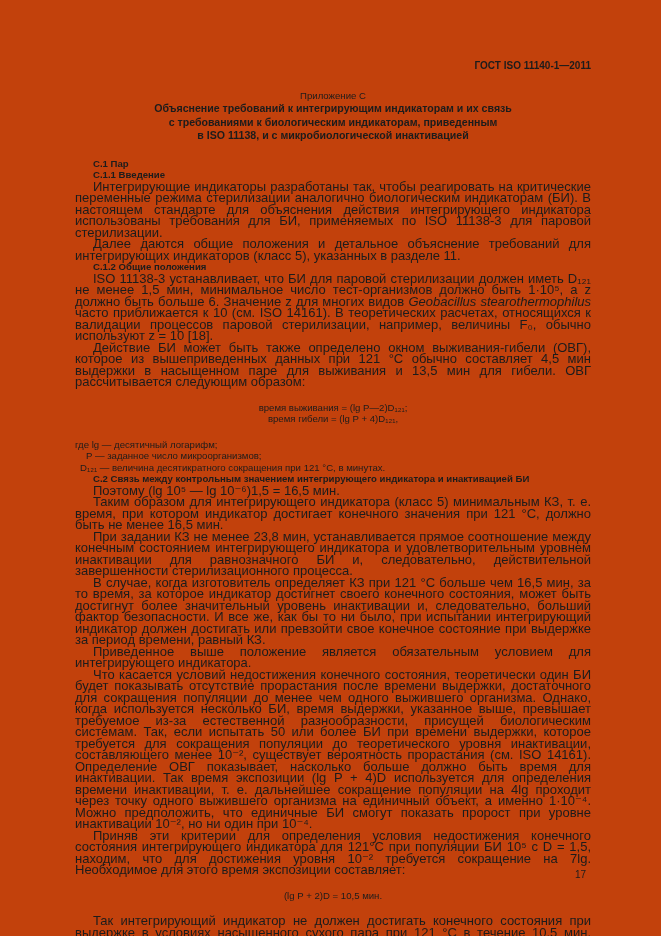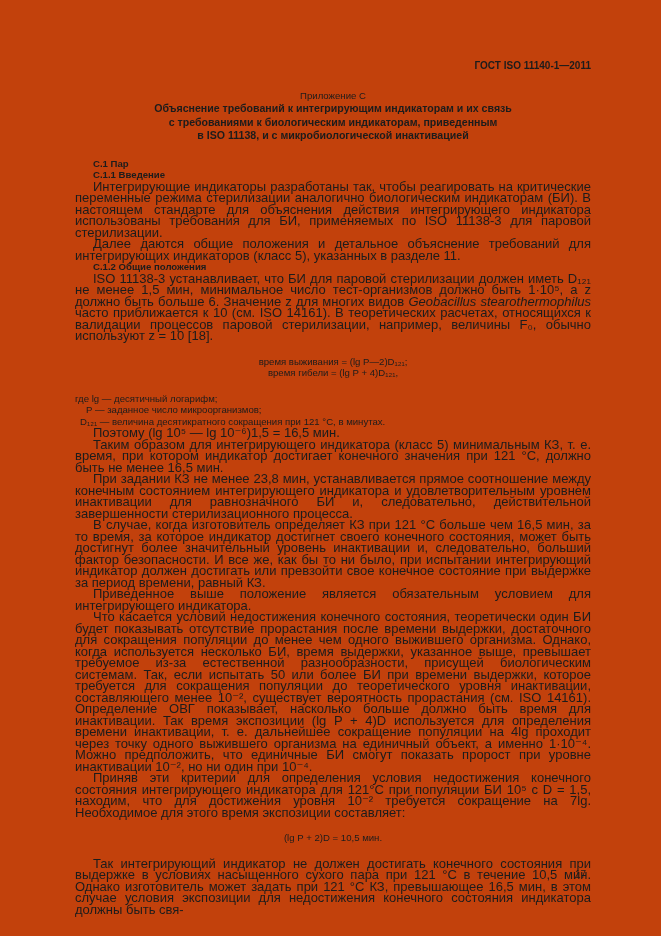--- a/index.html
+++ b/index.html
@@ -84,30 +84,32 @@
     <div class="heading">С.1 Пар</div>
     <div class="heading">С.1.1 Введение</div>
 
     <p class="para">Интегрирующие индикаторы разработаны так, чтобы реагировать на критические переменные режима стерилизации аналогично биологическим индикаторам (БИ). В настоящем стандарте для объяснения действия интегрирующего индикатора использованы требования для БИ, применяемых по ISO 11138-3 для паровой стерилизации.</p>
     <p class="para">Далее даются общие положения и детальное объяснение требований для интегрирующих индикаторов (класс 5), указанных в разделе 11.</p>
 
     <div class="heading">С.1.2 Общие положения</div>
 
     <p class="para"><span>ISO 11138-3 устанавливает, что БИ для паровой стерилизации должен иметь D₁₂₁ не менее 1,5 мин, минимальное число тест-организмов должно быть 1·10⁵, а z должно быть больше 6. Значение z для многих видов </span><span class="species">Geobacillus stearothermophilus</span><span> часто приближается к 10 (см. ISO 14161). В теоретических расчетах, относящихся к валидации процессов паровой стерилизации, например, величины F₀, обычно используют z = 10 [18].</span></p>
 
+    <p class="para">Действие БИ может быть также определено окном выживания-гибели (ОВГ), которое из вышеприведенных данных при 121 °С обычно составляет 4,5 мин выдержки в насыщенном паре для выживания и 13,5 мин для гибели. ОВГ рассчитывается следующим образом:</p>
 
     <div class="formula-group">
       <div class="formula">время выживания = (lg P—2)D₁₂₁;</div>
       <div class="formula">время гибели = (lg P + 4)D₁₂₁,</div>
     </div>
 
     <div class="where">где lg — десятичный логарифм;</div>
     <div class="where where-p">P — заданное число микроорганизмов;</div>
     <div class="where where-d">D₁₂₁ — величина десятикратного сокращения при 121 °С, в минутах.</div>
 
+    <div class="heading">С.2 Связь между контрольным значением интегрирующего индикатора и инактивацией БИ</div>
 
     <p class="para">Поэтому (lg 10⁵ — lg 10⁻⁶)1,5 = 16,5 мин.</p>
     <p class="para">Таким образом для интегрирующего индикатора (класс 5) минимальным КЗ, т. е. время, при котором индикатор достигает конечного значения при 121 °С, должно быть не менее 16,5 мин.</p>
     <p class="para">При задании КЗ не менее 23,8 мин, устанавливается прямое соотношение между конечным состоянием интегрирующего индикатора и удовлетворительным уровнем инактивации для равнозначного БИ и, следовательно, действительной завершенности стерилизационного процесса.</p>
     <p class="para">В случае, когда изготовитель определяет КЗ при 121 °С больше чем 16,5 мин, за то время, за которое индикатор достигнет своего конечного состояния, может быть достигнут более значительный уровень инактивации и, следовательно, больший фактор безопасности. И все же, как бы то ни было, при испытании интегрирующий индикатор должен достигать или превзойти свое конечное состояние при выдержке за период времени, равный КЗ.</p>
     <p class="para">Приведенное выше положение является обязательным условием для интегрирующего индикатора.</p>
     <p class="para">Что касается условий недостижения конечного состояния, теоретически один БИ будет показывать отсутствие прорастания после времени выдержки, достаточного для сокращения популяции до менее чем одного выжившего организма. Однако, когда используется несколько БИ, время выдержки, указанное выше, превышает требуемое из-за естественной разнообразности, присущей биологическим системам. Так, если испытать 50 или более БИ при времени выдержки, которое требуется для сокращения популяции до теоретического уровня инактивации, составляющего менее 10⁻², существует вероятность прорастания (см. ISO 14161). Определение ОВГ показывает, насколько больше должно быть время для инактивации. Так время экспозиции (lg P + 4)D используется для определения времени инактивации, т. е. дальнейшее сокращение популяции на 4lg проходит через точку одного выжившего организма на единичный объект, а именно 1·10⁻⁴. Можно предположить, что единичные БИ смогут показать пророст при уровне инактивации 10⁻², но ни один при 10⁻⁴.</p>
     <p class="para">Приняв эти критерии для определения условия недостижения конечного состояния интегрирующего индикатора для 121°С при популяции БИ 10⁵ с D = 1,5, находим, что для достижения уровня 10⁻² требуется сокращение на 7lg. Необходимое для этого время экспозиции составляет:</p>
 
     <div class="formula-group">

